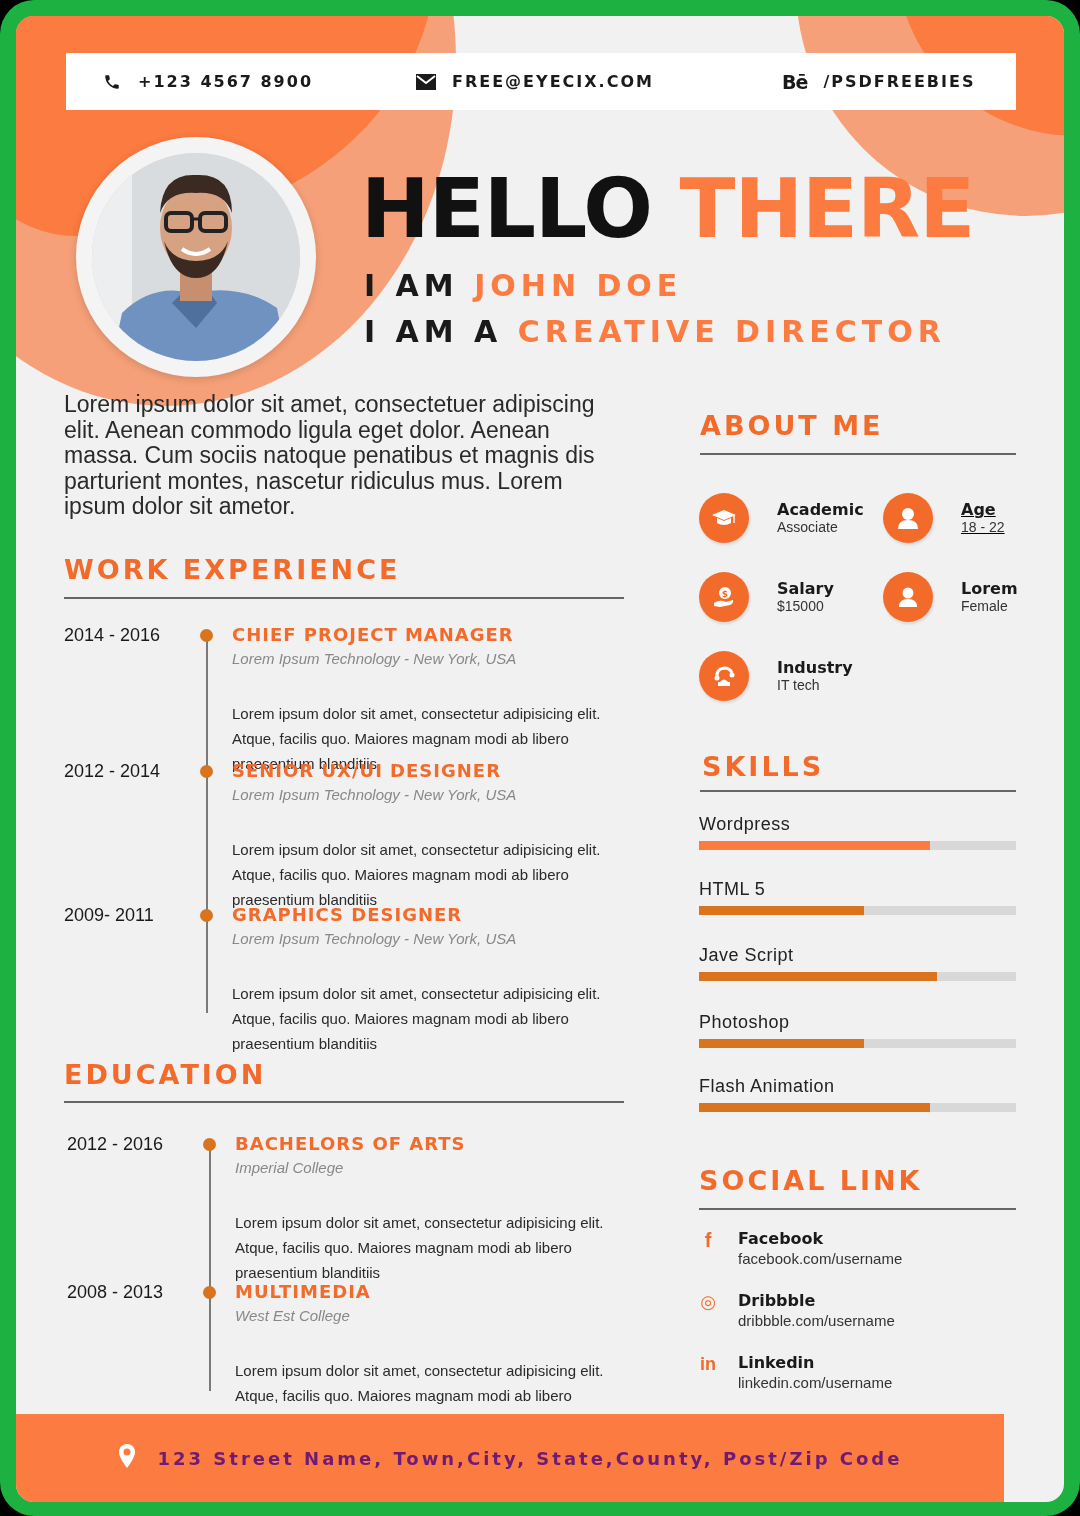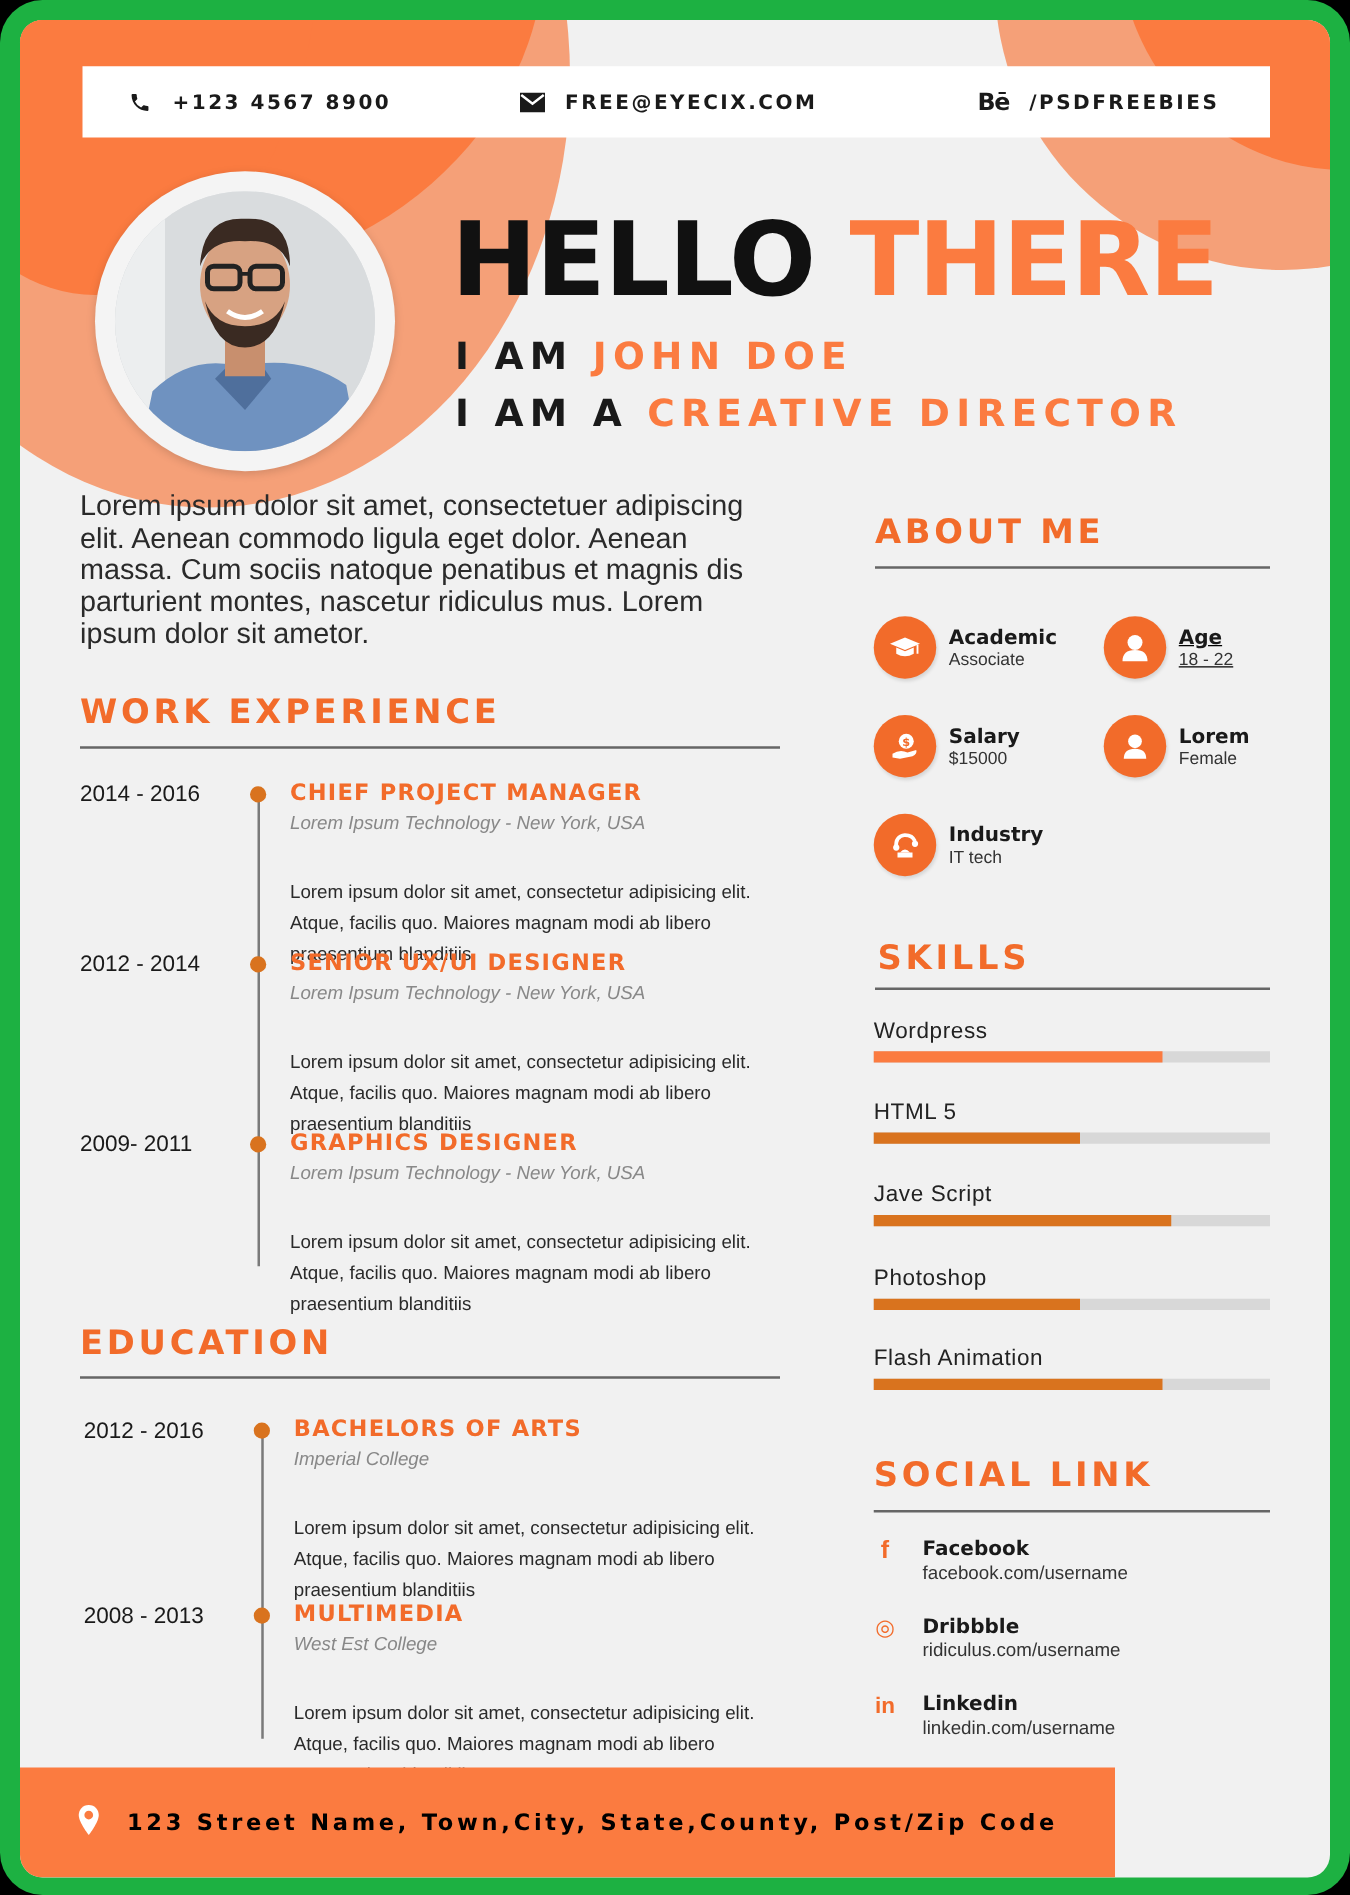--- a/index.html
+++ b/index.html
@@ -79,21 +79,21 @@
 
   .timeline-line { position: absolute; width: 2px; background: #7a7a7a; }
   .entry { position: absolute; left: 48px; width: 560px; }
   .entry .years { position: absolute; left: 0; top: 0; font-size: 18px; color: #1a1a1a; white-space: nowrap; }
   .entry .dot { position: absolute; width: 13px; height: 13px; border-radius: 50%; background: #d9731e; }
   .entry .title { position: absolute; left: 168px; top: -1px; font-family: "DejaVu Sans", sans-serif; font-weight: bold; font-size: 18px; letter-spacing: 1px; color: #f26b2a; white-space: nowrap; }
   .entry .org { position: absolute; left: 168px; top: 25px; font-size: 15px; font-style: italic; color: #888; white-space: nowrap; }
   .entry .desc { position: absolute; left: 168px; top: 48px; width: 400px; font-size: 15px; line-height: 25px; color: #2a2a2a; margin-top: 28px; }
 
   
-  .about-item { position: absolute; display: flex; align-items: center; gap: 10px; }
+  .about-item { position: absolute; display: flex; align-items: center; gap: 28px; }
   .about-icon {
     width: 50px; height: 50px; border-radius: 50%; background: #f26b2a;
     display: flex; align-items: center; justify-content: center;
     box-shadow: 1px 2px 3px rgba(0,0,0,0.12);
   }
   .about-text .label { font-family: "DejaVu Sans", sans-serif; font-weight: bold; font-size: 16px; color: #1a1a1a; line-height: 18px; }
   .about-text .value { font-size: 14px; color: #333; line-height: 16px; }
 
   
   .skill { position: absolute; left: 683px; width: 317px; }
@@ -102,23 +102,23 @@
   .skill .fill { position: absolute; left: 0; top: 0; height: 9px; }
 
   
   .social { position: absolute; left: 682px; display: flex; gap: 20px; }
   .social .sicon { width: 20px; text-align: center; color: #f26b2a; font-weight: bold; font-size: 20px; line-height: 22px; }
   .social .sname { font-family: "DejaVu Sans", sans-serif; font-weight: bold; font-size: 16px; color: #1a1a1a; line-height: 20px; }
   .social .surl { font-size: 15px; color: #333; line-height: 20px; }
 
   
   .footer {
-    position: absolute; left: 0; top: 1398px; width: 876px; height: 88px;
+    position: absolute; left: 0; top: 1398px; width: 988px; height: 88px;
     background: #fb7b40; display: flex; align-items: center; justify-content: center; gap: 22px;
-    color: #000000; font-family: "DejaVu Sans", sans-serif; font-weight: bold; font-size: 18px; letter-spacing: 3px;
+    color: #701a75; font-family: "DejaVu Sans", sans-serif; font-weight: bold; font-size: 18px; letter-spacing: 3px;
   }
 </style>
 </head>
 <body>
 
 <div class="frame">
   <div class="page">
 
     <div class="shape shape-tl-light"></div>
     <div class="shape shape-tl-dark"></div>
@@ -339,21 +339,21 @@
       <span class="sicon">f</span>
       <div>
         <div class="sname">Facebook</div>
         <div class="surl">facebook.com/username</div>
       </div>
     </div>
     <div class="social" style="top:1275px;">
       <span class="sicon" style="font-size:18px;">◎</span>
       <div>
         <div class="sname">Dribbble</div>
-        <div class="surl">ridiculus.com/username</div>
+        <div class="surl">dribbble.com/username</div>
       </div>
     </div>
     <div class="social" style="top:1337px;">
       <span class="sicon" style="font-size:18px;">in</span>
       <div>
         <div class="sname">Linkedin</div>
         <div class="surl">linkedin.com/username</div>
       </div>
     </div>
 

